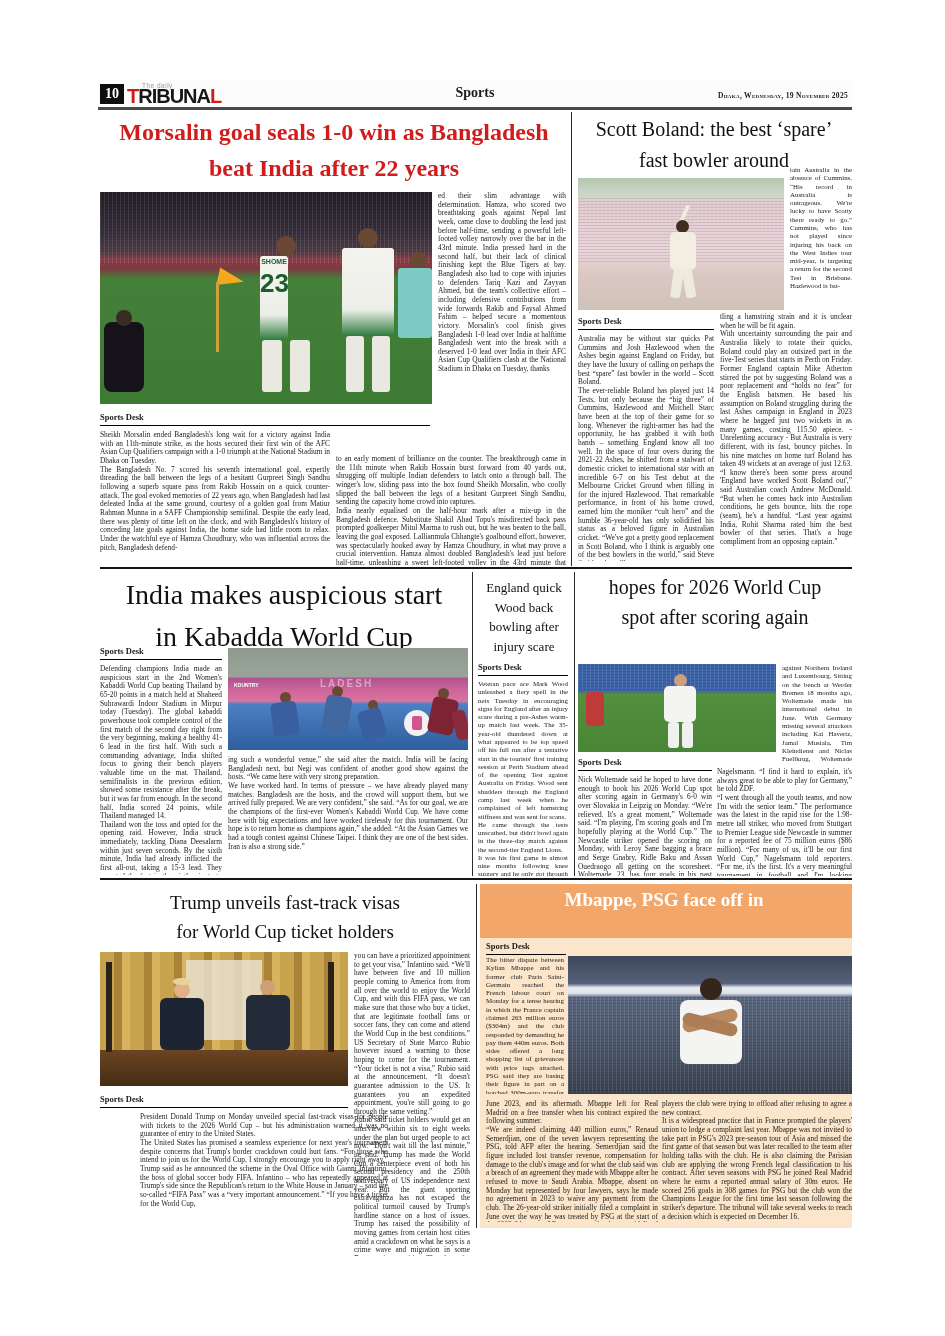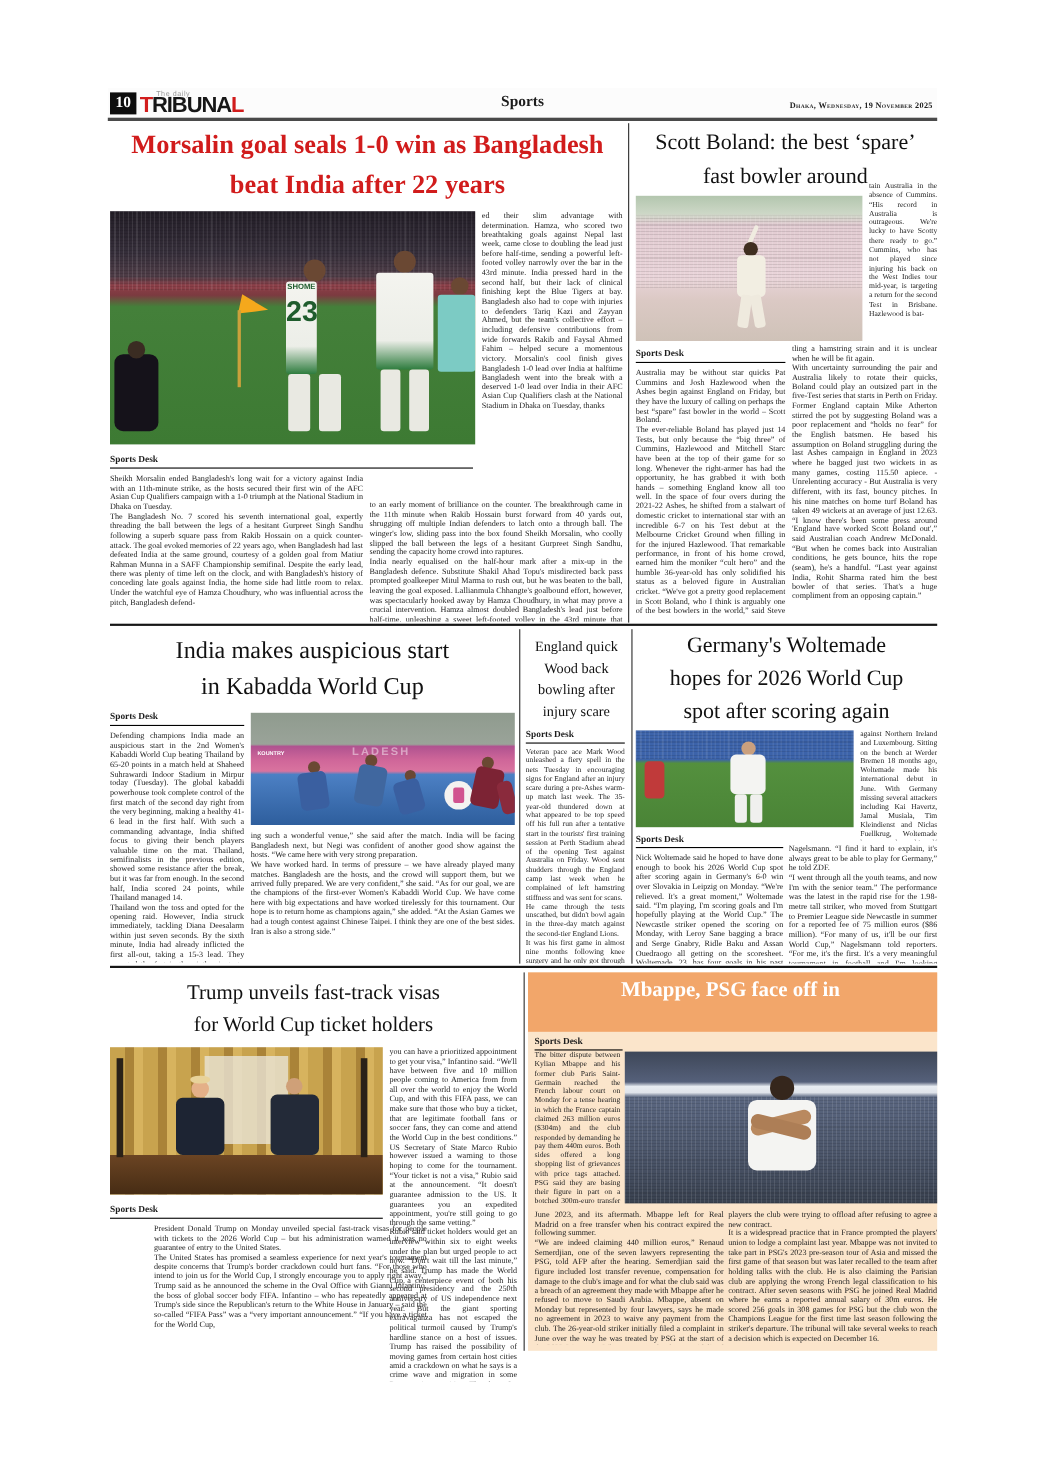--- a/index.html
+++ b/index.html
@@ -12,21 +12,21 @@
   .logo{font-family:"Liberation Sans","DejaVu Sans",sans-serif;font-weight:900;font-size:20px;letter-spacing:-1px;color:#171717;}
   .logo .red{color:#d11c1c;}
   .logo-small{font-family:"Liberation Sans",sans-serif;font-size:6.5px;color:#9a9a9a;letter-spacing:.5px;}
   .section-title{font-size:14px;font-weight:bold;text-align:center;}
   .dateline{font-size:7.5px;font-weight:bold;font-variant:small-caps;letter-spacing:.3px;color:#222;}
   
   .hl{text-align:center;font-weight:bold;}
   .hl-red{color:#d11c1c;font-size:24px;line-height:1.5;}
   .hl-blk{font-weight:normal;color:#111;}
   .hl-b1{font-size:20px;line-height:1.55;}
-  .hl-b2{font-size:22px;line-height:1.5;}
+  .hl-b2{font-size:28px;line-height:1.5;}
   .hl-b3{font-size:13px;line-height:1.5;}
   .hl-b4{font-size:20px;line-height:1.5;}
   .hl-b5{font-size:19px;line-height:1.55;}
   .hl-wht{color:#fff;font-size:19px;line-height:1.4;font-weight:bold;}
   
   .byline{font-weight:bold;font-size:8.5px;border-bottom:1.3px solid #000;padding-bottom:3px;}
   .bt{font-size:7.4px;line-height:1.17;text-align:justify;white-space:pre-line;overflow:hidden;color:#222;}
   .bt-s{font-size:6.9px;line-height:1.2;}
   .rule-h{background:#161616;}
   .rule-v{background:#2b2b2b;width:1px;}
@@ -161,21 +161,20 @@
     <div>Wood back</div>
     <div>bowling after</div>
     <div>injury scare</div>
   </div>
   <div class="abs byline" style="left:478px;top:662px;width:90px;">Sports Desk</div>
   <div class="abs bt bt-s" style="left:478px;top:680px;width:90px;height:196px;">Veteran pace ace Mark Wood unleashed a fiery spell in the nets Tuesday in encouraging signs for England after an injury scare during a pre-Ashes warm-up match last week. The 35-year-old thundered down at what appeared to be top speed off his full run after a tentative start in the tourists' first training session at Perth Stadium ahead of the opening Test against Australia on Friday. Wood sent shudders through the England camp last week when he complained of left hamstring stiffness and was sent for scans.
 He came through the tests unscathed, but didn't bowl again in the three-day match against the second-tier England Lions.
 It was his first game in almost nine months following knee surgery and he only got through eight overs. “He was absolutely rapid today.</div>
 
   <div class="abs hl hl-blk hl-b4" style="left:578px;top:572px;width:274px;">
-    <div>Germany's Woltemade</div>
     <div>hopes for 2026 World Cup</div>
     <div>spot after scoring again</div>
   </div>
 
   <div class="abs photo ph4" style="left:578px;top:664px;width:198px;height:88px;">
     <div class="speck" style="height:30%;"></div>
     <div class="fig-head" style="left:96px;top:10px;width:13px;height:13px;background:#caa07e;"></div>
     <div class="fig-body" style="left:86px;top:22px;width:32px;height:36px;background:#f4f4f2;border-radius:5px;"></div>
     <div class="fig-body" style="left:90px;top:58px;width:11px;height:26px;background:#f0f0ee;"></div>
     <div class="fig-body" style="left:104px;top:58px;width:11px;height:26px;background:#f0f0ee;"></div>

